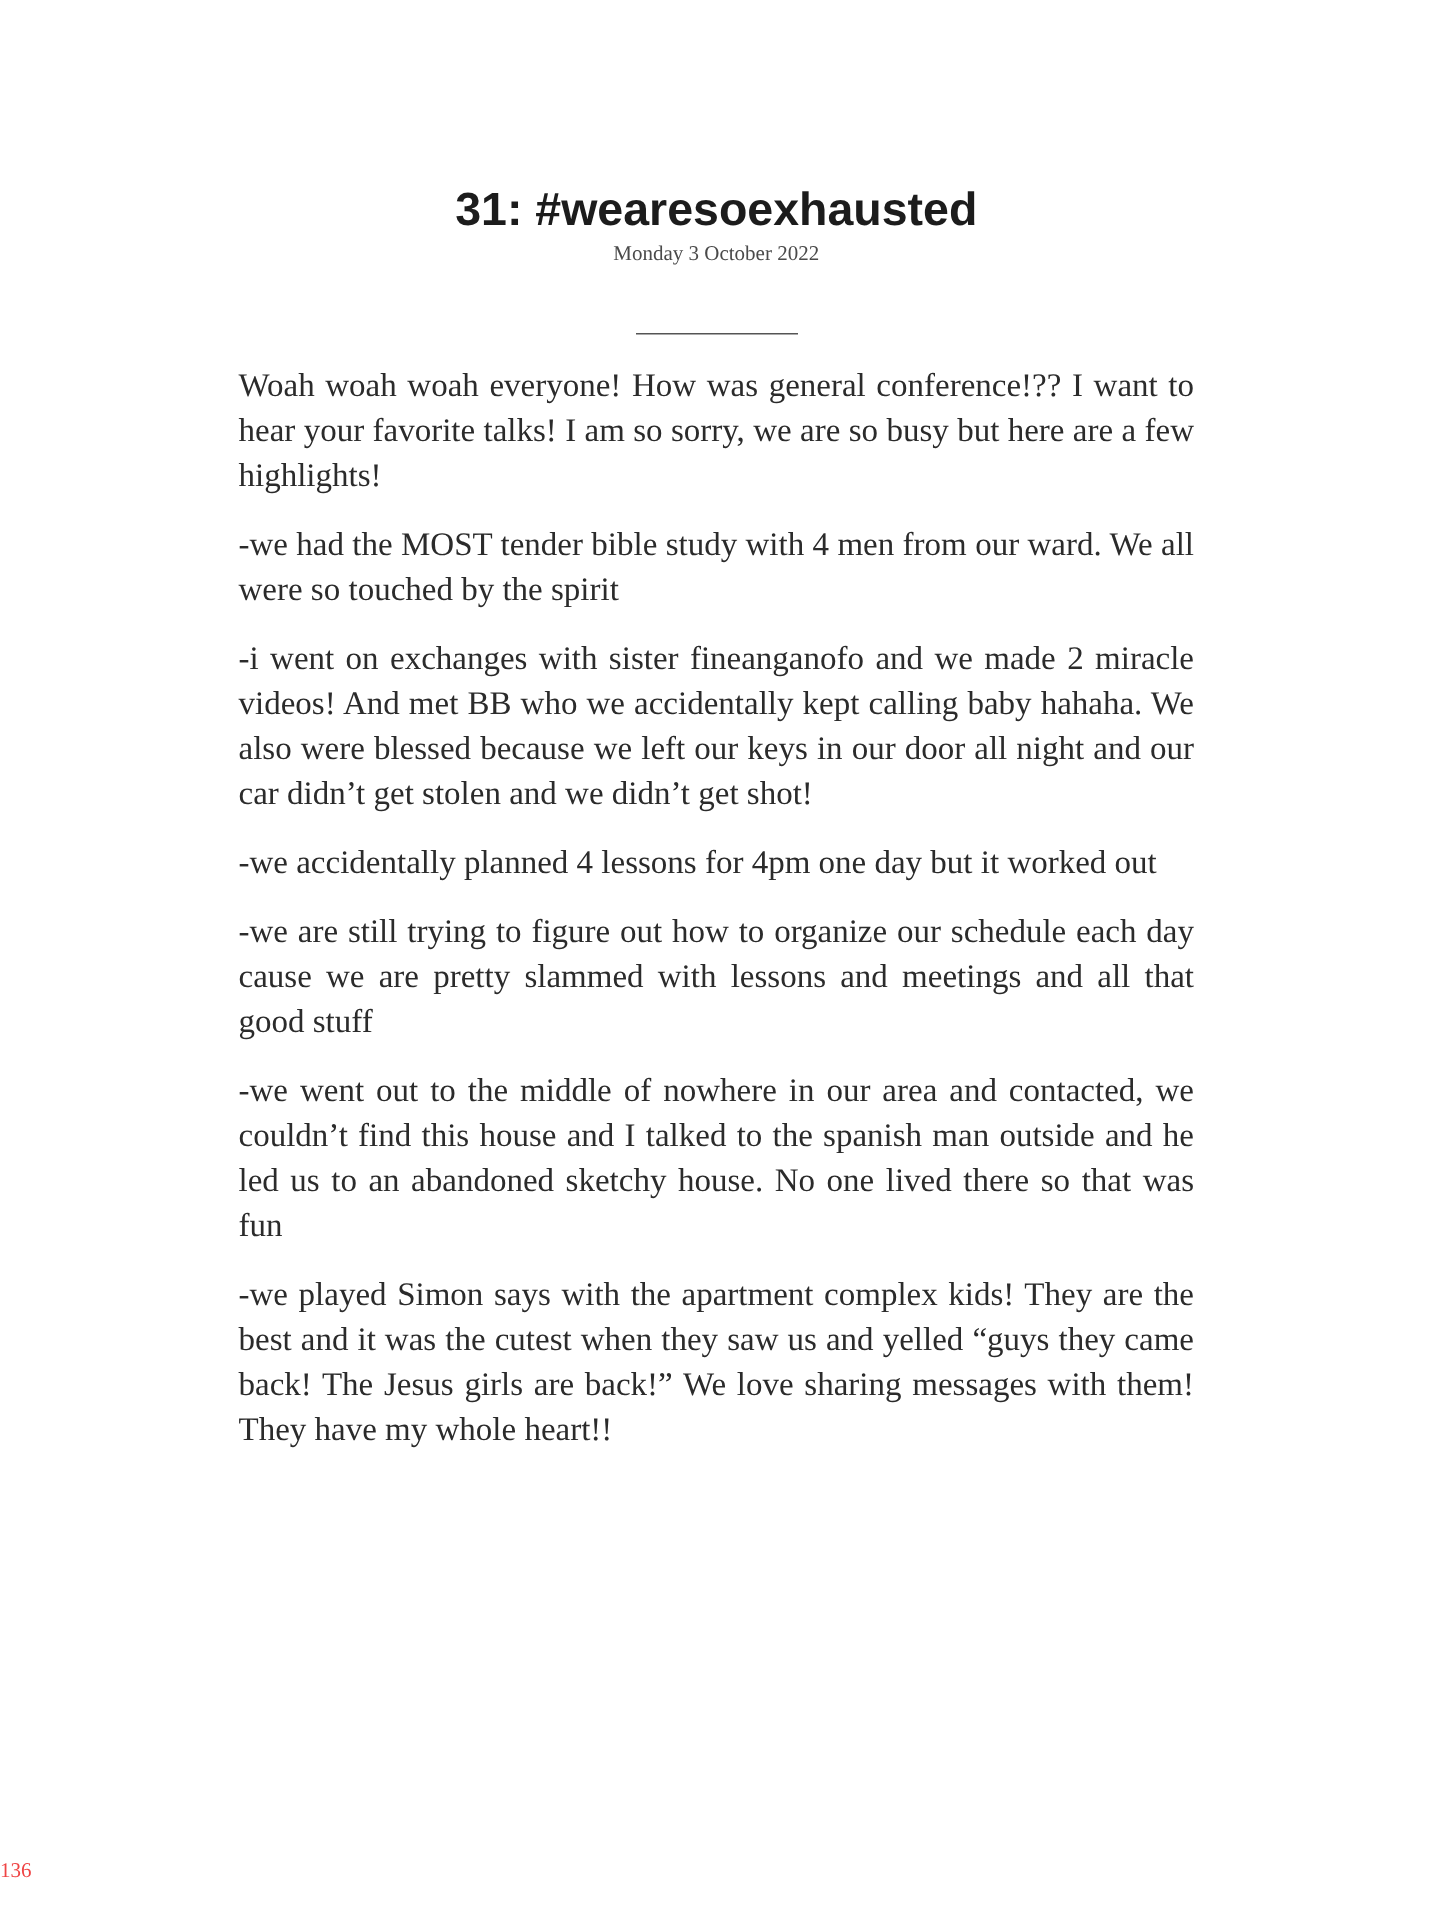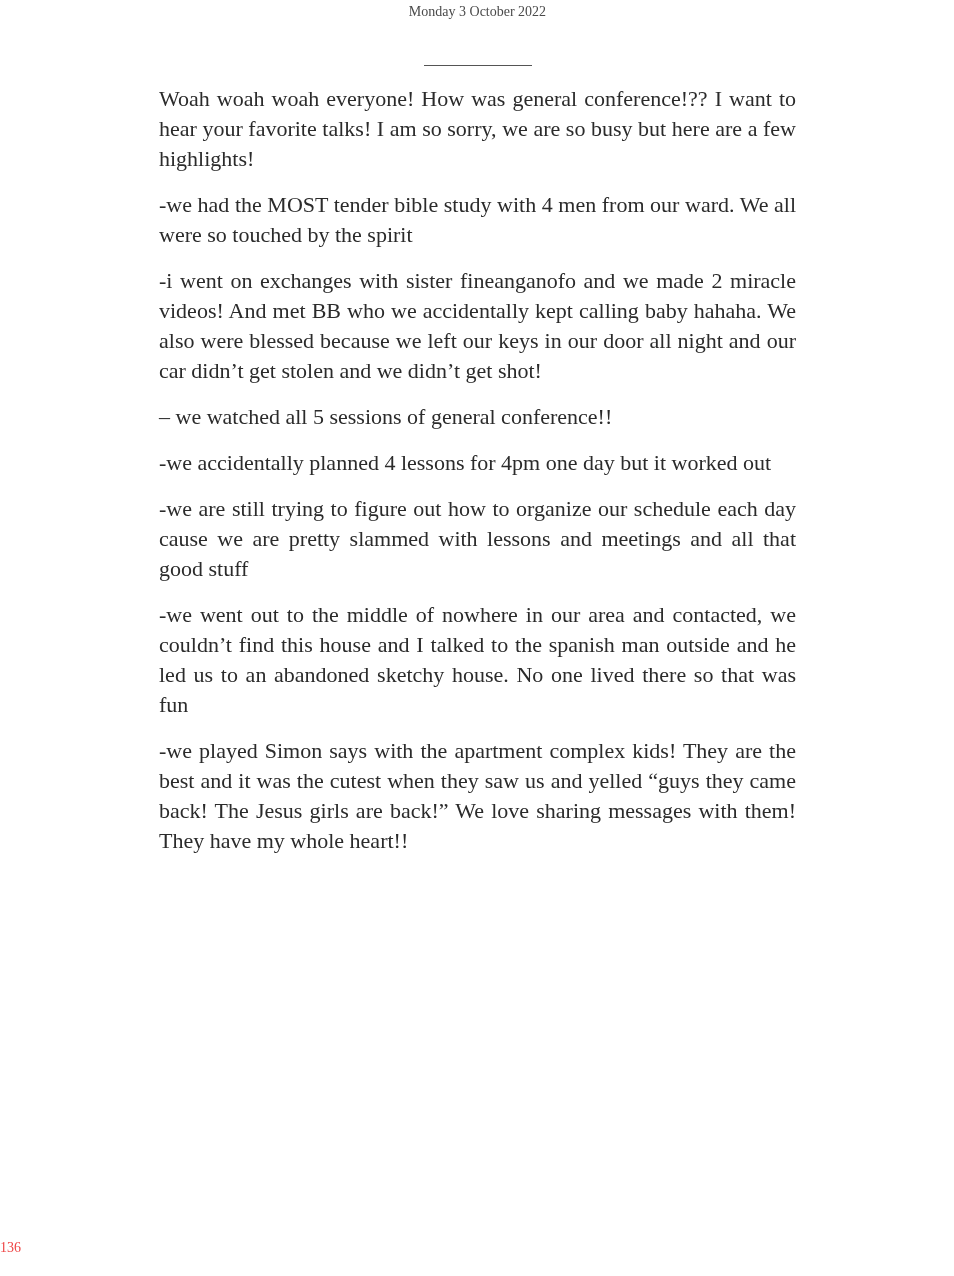--- a/index.html
+++ b/index.html
@@ -76,32 +76,32 @@
     font-size: 14px;
     color: #ef4444;
   }
 </style>
 </head>
 <body>
 
 <div class="page">
   <div class="content">
 
+    <h1 class="doc-title">31: #wearesoexhausted</h1>
 
     <div class="doc-subtitle">Monday 3 October 2022</div>
 
     <div class="divider-wrap">
       <span class="divider"></span>
     </div>
 
     <div class="body-text">
       <p>Woah woah woah everyone! How was general conference!?? I want to hear your favorite talks! I am so sorry, we are so busy but here are a few highlights!</p>
       <p>-we had the MOST tender bible study with 4 men from our ward. We all were so touched by the spirit</p>
       <p>-i went on exchanges with sister fineanganofo and we made 2 miracle videos! And met BB who we accidentally kept calling baby hahaha.  We also were blessed because we left our keys in our door all night and our car didn’t get stolen and we didn’t get shot!</p>
-      <p>– we watched all 5 sessions of general conference!!</p>
       <p>-we accidentally planned 4 lessons for 4pm one day but it worked out</p>
       <p>-we are still trying to figure out how to organize our schedule each day cause we are pretty slammed with lessons and meetings and all that good stuff</p>
       <p>-we went out to the middle of nowhere in our area and contacted, we couldn’t find this house and I talked to the spanish man outside and he led us to an abandoned sketchy house. No one lived there so that was fun</p>
       <p>-we played Simon says with the apartment complex kids! They are the best and it was the cutest when they saw us and yelled “guys they came back!  The Jesus girls are back!”  We love sharing messages with them! They have my whole heart!!</p>
     </div>
 
   </div>
 
   <div class="page-number">136</div>
 </div>

